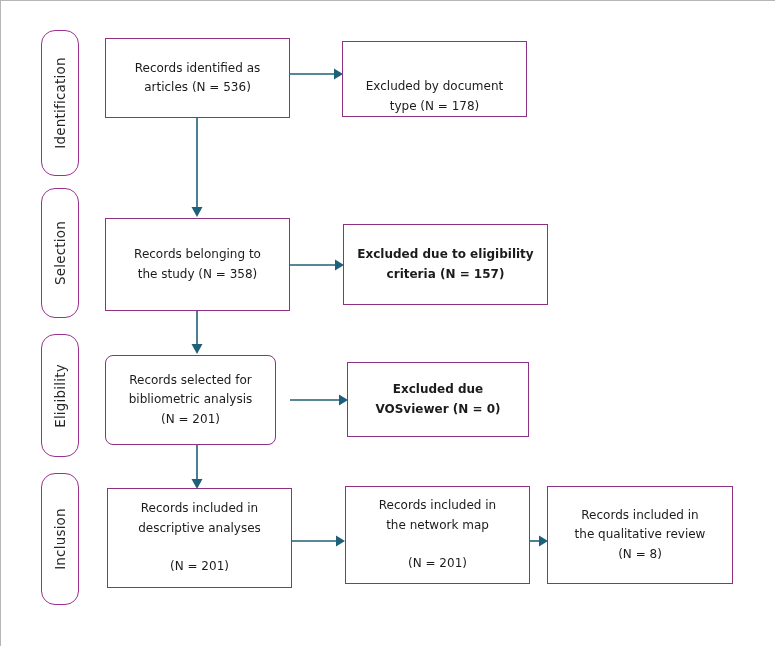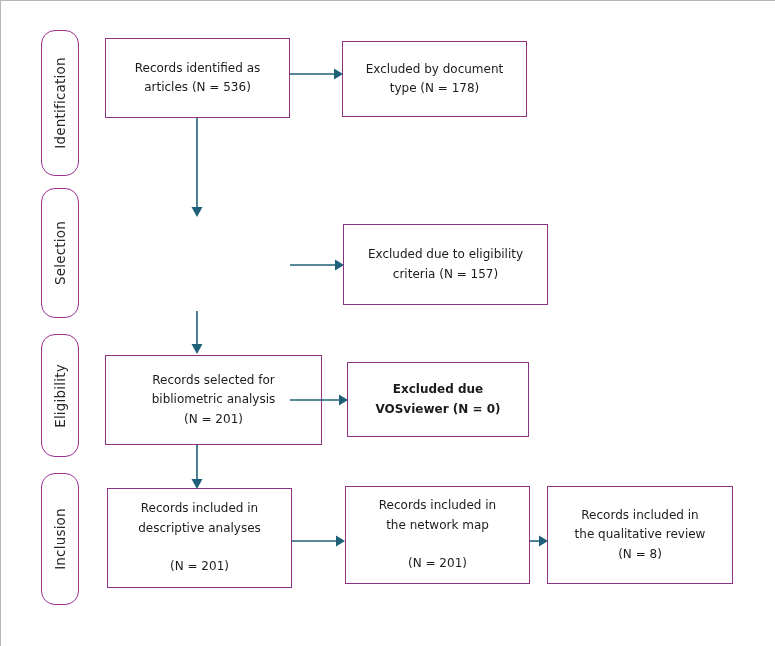--- a/index.html
+++ b/index.html
@@ -98,60 +98,64 @@
 
   <div class="stage-pill" style="left:41px; top:473px; width:38px; height:132px;">
     <span class="stage-text">Inclusion</span>
   </div>
 
   <div class="box" style="left:105px; top:38px; width:185px; height:80px;">
     <span class="box-text">Records identified as
 articles (N = 536)</span>
   </div>
 
-  <div class="box" style="left:342px; top:41px; width:185px; height:76px;">
+  <div class="box" style="left:342px; top:41px; width:185px; height:76px;align-items:flex-end;">
     <span class="box-text">Excluded by document
 type (N = 178)</span>
   </div>
 
   <div class="conn" style="left:290px; top:64px; width:54px; height:20px;">
     <svg width="54" height="20" viewBox="0 0 54 20">
       <line x1="0" y1="10" x2="44" y2="10" stroke="#1f6079" stroke-width="1.6"></line>
       <polygon points="44,4.5 53,10 44,15.5" fill="#1f6079"></polygon>
     </svg>
   </div>
 
   <div class="conn" style="left:187px; top:118px; width:20px; height:100px;">
     <svg width="20" height="100" viewBox="0 0 20 100">
       <line x1="10" y1="0" x2="10" y2="89" stroke="#1f6079" stroke-width="1.6"></line>
       <polygon points="4.5,89 15.5,89 10,99" fill="#1f6079"></polygon>
     </svg>
   </div>
 
-
-  <div class="box" style="left:343px; top:224px; width:205px; height:81px;">
+  <div class="box" style="left:105px; top:218px; width:185px; height:93px;">
+    <span class="box-text">Records belonging to
+the study (N = 358)</span>
+  </div>
+
+  <div class="box" style="left:343px; top:224px; width:205px; height:81px;font-weight:bold;">
     <span class="box-text">Excluded due to eligibility
 criteria (N = 157)</span>
   </div>
 
   <div class="conn" style="left:290px; top:255px; width:55px; height:20px;">
     <svg width="55" height="20" viewBox="0 0 55 20">
       <line x1="0" y1="10" x2="45" y2="10" stroke="#1f6079" stroke-width="1.6"></line>
       <polygon points="45,4.5 54,10 45,15.5" fill="#1f6079"></polygon>
     </svg>
   </div>
 
   <div class="conn" style="left:187px; top:311px; width:20px; height:44px;">
     <svg width="20" height="44" viewBox="0 0 20 44">
       <line x1="10" y1="0" x2="10" y2="33" stroke="#1f6079" stroke-width="1.6"></line>
       <polygon points="4.5,33 15.5,33 10,43" fill="#1f6079"></polygon>
     </svg>
   </div>
 
-  <div class="box" style="left:105px; top:355px; width:217px; height:90px;">
+  <div class="box" style="left:105px; top:355px; width:171px; height:90px;border-radius:8px;">
     <span class="box-text">Records selected for
 bibliometric analysis
 (N = 201)</span>
   </div>
 
   <div class="box" style="left:347px; top:362px; width:182px; height:75px;font-weight:bold;">
     <span class="box-text">Excluded due
 VOSviewer (N = 0)</span>
   </div>
 

